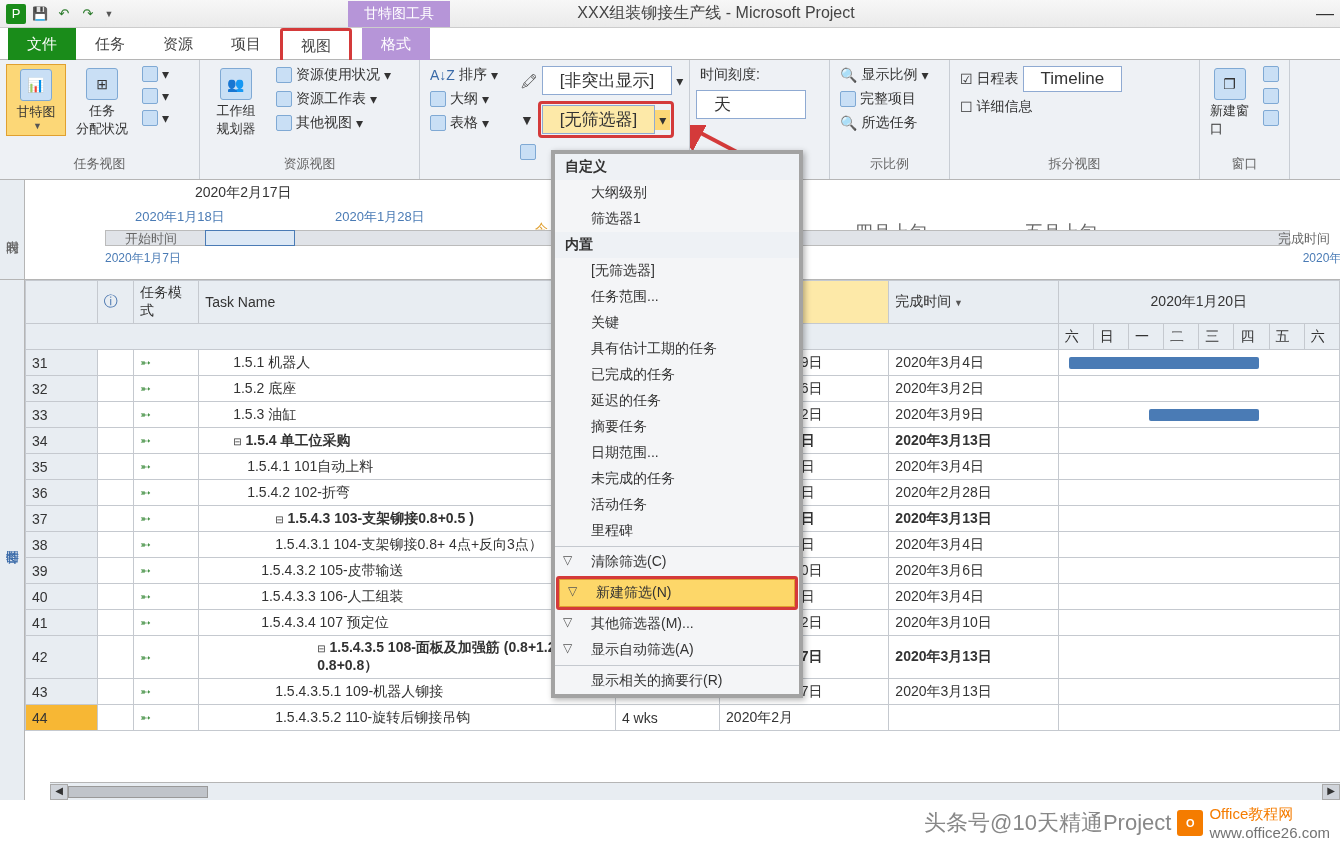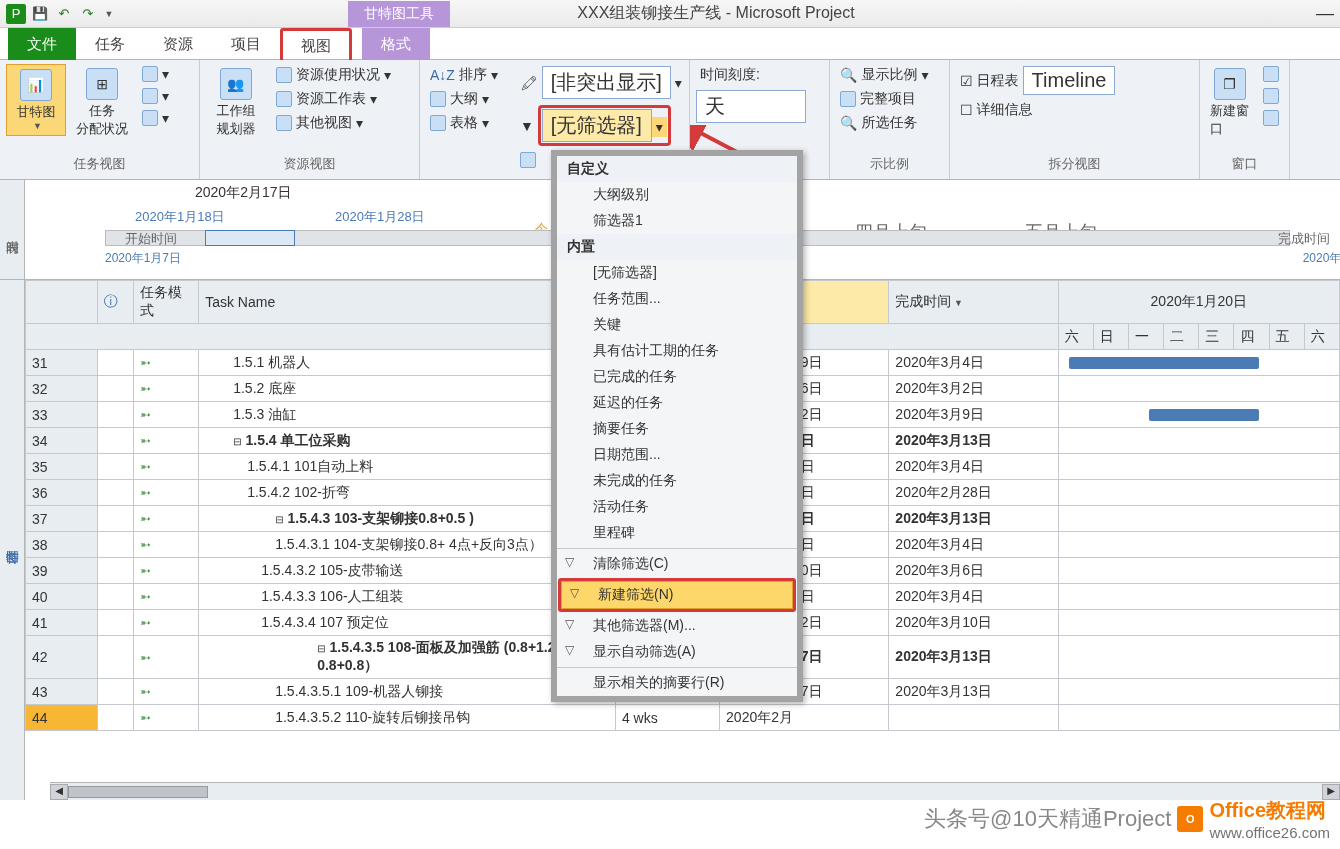--- a/index.html
+++ b/index.html
@@ -16,21 +16,21 @@
 .tab.context{background:#b695d8;color:#fff;margin-left:0}
 .ribbon{height:120px;background:#eef1f5;border-bottom:1px solid #b5b5b5;display:flex;position:relative}
 .rgroup{border-right:1px solid #c8cdd4;display:flex;flex-direction:column;padding:4px 6px}
 .rgrp-body{flex:1;display:flex;gap:6px;align-items:flex-start}
 .rgrp-label{text-align:center;font-size:13px;color:#666;padding:2px 0}
 .big-btn{display:flex;flex-direction:column;align-items:center;width:60px;padding:4px;cursor:pointer}
 .big-ico{width:32px;height:32px;background:#c9dff5;border:1px solid #7fa9d4;border-radius:3px;margin-bottom:2px;display:flex;align-items:center;justify-content:center;font-size:14px}
 .small-btns{display:flex;flex-direction:column;gap:2px}
 .sm-btn{display:flex;align-items:center;gap:4px;padding:2px 4px;font-size:14px;cursor:pointer;white-space:nowrap}
 .sm-ico{width:16px;height:16px;background:#c9dff5;border:1px solid #7fa9d4;border-radius:2px;display:inline-block}
-.dd-sel{border:1px solid #8faad2;background:#fff;padding:2px 8px;font-size:20px;min-width:110px;display:inline-block}
+.dd-sel{border:1px solid #8faad2;background:#fff;padding:2px 17px;font-size:17px;min-width:110px;display:inline-block}
 .dd-sel.hl{background:#fde9a8}
 .filter-box{border:3px solid #d43a3a;border-radius:4px;padding:1px}
 .arrow-red{position:absolute;top:125px;left:690px;width:110px;height:60px;pointer-events:none}
 .arrow-red svg{width:100%;height:100%}
 .timeline-area{height:100px;border-bottom:1px solid #b5b5b5;display:flex}
 .tl-left{width:25px;background:#e8edf2;writing-mode:vertical-rl;text-align:center;font-size:13px;color:#666;border-right:1px solid #b5b5b5;display:flex;align-items:center;justify-content:center}
 .tl-body{flex:1;position:relative;background:#fff}
 .tl-date-top{position:absolute;top:4px;left:170px;font-size:14px}
 .tl-tick{position:absolute}
 .tl-bar{position:absolute;top:50px;left:80px;right:50px;height:16px;background:#e0e3e8;border:1px solid #bbb}
@@ -45,34 +45,34 @@
 table{border-collapse:collapse;width:100%;font-size:14px}
 th,td{border:1px solid #c5c9cf;padding:3px 6px;text-align:left;height:26px;background:#fff}
 th{background:#e8edf2;font-weight:normal;position:relative}
 th.sel{background:#fde9a8}
 .rownum{background:#e8edf2;width:55px}
 .rownum.sel{background:#f7b734}
 .info-ico{width:28px;text-align:center;color:#3a6aa8;font-size:14px}
 .mode-ico{width:45px;color:#3a6aa8;font-size:13px}
 .task-bold{font-weight:bold}
 .gbar{position:absolute;height:12px;background:#4a7bb5;border-radius:2px}
-.dropdown-menu{position:absolute;top:150px;left:551px;width:252px;background:#f4f5f7;border:6px solid #a3a3a3;box-shadow:2px 2px 6px rgba(0,0,0,0.3);z-index:100;font-size:14px}
+.dropdown-menu{position:absolute;top:150px;left:551px;width:252px;background:#f4f5f7;border:4px solid #a3a3a3;box-shadow:2px 2px 6px rgba(0,0,0,0.3);z-index:100;font-size:14px}
 .dm-sect{padding:4px 10px;font-weight:bold;background:#eef1f5}
 .dm-item{padding:4px 10px 4px 36px;cursor:pointer;position:relative}
 .dm-item.hl{background:#fdd769;border:1px solid #e0a030}
 .dm-item .mi-ico{position:absolute;left:8px;top:4px;width:16px;height:16px;font-size:12px;color:#555}
 .dm-sep{height:1px;background:#c5c9cf;margin:2px 0}
 .dm-newfilter{border:3px solid #d43a3a;border-radius:3px;margin:1px}
 .scrollbar-h{position:absolute;bottom:0;left:25px;right:0;height:18px;background:#e8edf2;border-top:1px solid #b5b5b5;display:flex;align-items:center}
 .sb-btn{width:18px;height:16px;background:#d0d4da;border:1px solid #aaa;text-align:center;font-size:10px}
 .sb-track{flex:1;position:relative;height:12px}
 .sb-thumb{position:absolute;left:0;width:140px;height:12px;background:#c0c4ca;border:1px solid #999}
 .watermark{position:absolute;bottom:8px;right:10px;font-size:22px;color:#888;z-index:50;display:flex;align-items:center;gap:6px}
 .wm-logo{width:26px;height:26px;background:#f57c00;border-radius:3px;color:#fff;display:flex;align-items:center;justify-content:center;font-size:11px;font-weight:bold}
-.wm-txt{font-size:20px;color:#f57c00;font-weight:bold}
+.wm-txt{font-size:15px;color:#f57c00;font-weight:normal}
 .wm-url{font-size:15px;color:#737373}
 .arrow-ico{font-size:9px;color:#555;margin-left:3px}
 .drop-arr{width:14px;display:inline-block;text-align:center;font-size:9px;color:#555}
 </style>
 </head>
 <body>
 
 <div class="titlebar">
   <div class="qat">
     <span class="qat-ico" style="background:#1a8c1a;color:#fff;border-radius:2px">P</span>

